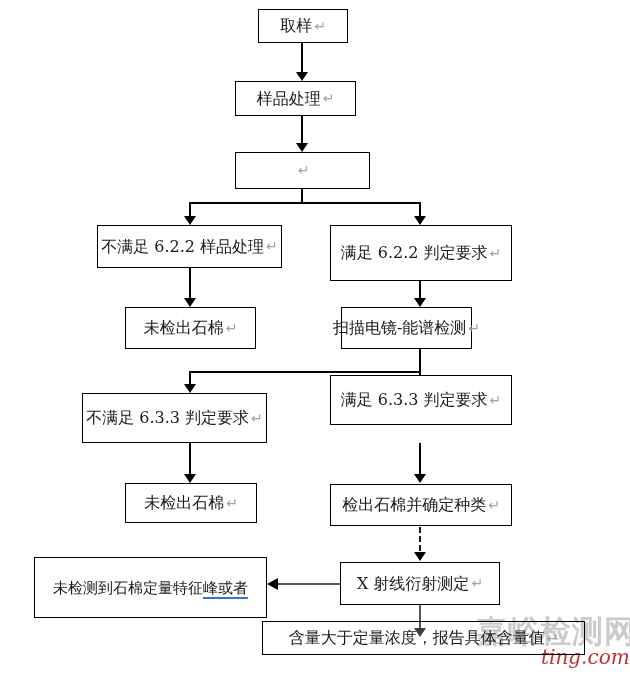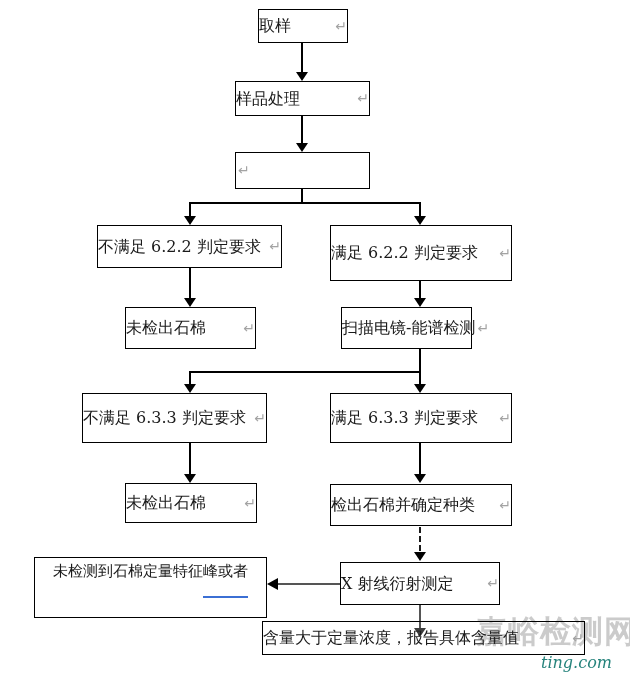--- a/index.html
+++ b/index.html
@@ -2,42 +2,42 @@
 <html><head>
 <meta charset="utf-8">
 <style>
   html,body{margin:0;padding:0;background:#ffffff;}
   .canvas{
     position:relative;width:630px;height:677px;margin:0 auto;background:#ffffff;
     font-family:"DejaVu Serif","Liberation Serif",serif;color:#1a1a1a;overflow:hidden;
   }
   .box{
     position:absolute;background:#ffffff;border:1.5px solid #000000;
-    display:flex;align-items:center;justify-content:space-between;
+    display:flex;align-items:center;justify-content:center;
     font-size:16px;line-height:1.2;white-space:nowrap;z-index:10;box-sizing:border-box;
   }
   .box.transparent{background:transparent;}
   .box.two-line{flex-direction:column;font-size:15px;line-height:26px;white-space:nowrap;}
   .pilcrow{color:#a3a3a3;font-size:14px;margin-left:2px;font-family:"DejaVu Sans",sans-serif;}
-  .u-blue{border-bottom:2px solid #3b6fd4;padding-bottom:16px;}
+  .u-blue{border-bottom:2px solid #3b6fd4;padding-bottom:0px;}
   .vline{position:absolute;width:2px;background:#000000;z-index:3;}
   .hline{position:absolute;height:2px;background:#000000;z-index:3;}
   .vline.dashed{width:0;background:none;border-left:2px dashed #1a1a1a;}
   .vline.gray{background:#555555;}
   .hline.gray{background:#555555;}
   .arr-d{position:absolute;width:0;height:0;border-left:6px solid transparent;
     border-right:6px solid transparent;border-top:9px solid #000000;z-index:3;}
   .arr-d.gray{border-top-color:#3d3d3d;}
   .arr-l{position:absolute;width:0;height:0;border-top:6px solid transparent;
     border-bottom:6px solid transparent;border-right:11px solid #000000;z-index:3;}
   .annot{position:absolute;font-size:15px;white-space:nowrap;z-index:4;}
   .wm-cn{position:absolute;font-size:31px;font-weight:bold;color:#bfbfbf;opacity:0.8;
     letter-spacing:1px;z-index:2;white-space:nowrap;font-family:"DejaVu Serif","Liberation Serif",serif;}
-  .wm-en{position:absolute;font-size:16px;font-style:italic;color:#0f766e;opacity:0.9;
-    z-index:2;white-space:nowrap;font-family:"DejaVu Serif","Liberation Serif",serif;margin-top:8px;}
+  .wm-en{position:absolute;font-size:20px;font-style:italic;color:#b91c1c;opacity:0.9;
+    z-index:2;white-space:nowrap;font-family:"DejaVu Serif","Liberation Serif",serif;}
 </style>
 </head>
 <body>
 
 <div class="canvas">
 
   <div class="vline" style="left:301px;top:43px;height:30px"></div>
   <div class="arr-d" style="left:296px;top:72px"></div>
 
   <div class="vline" style="left:301px;top:116px;height:28px"></div>
@@ -77,31 +77,31 @@
   <div class="arr-d gray" style="left:414px;top:628px"></div>
 
   <div class="wm-cn" style="left:476px;top:611px">嘉峪检测网</div>
   <div class="wm-en" style="left:541px;top:645px">ting.com</div>
 
   <div class="box" style="left:258px;top:9px;width:90px;height:34px">
     <span>取样</span>
       <span class="pilcrow">↵</span>
   </div>
 
-  <div class="box" style="left:235px;top:81px;width:135px;height:35px">
+  <div class="box" style="left:235px;top:81px;width:121px;height:35px">
     <span>样品处理</span>
       <span class="pilcrow">↵</span>
   </div>
 
   <div class="box" style="left:235px;top:152px;width:135px;height:37px">
       <span class="pilcrow">↵</span>
   </div>
 
   <div class="box" style="left:97px;top:225px;width:185px;height:43px">
-    <span>不满足 6.2.2 判定要求</span>
+    <span>不满足 6.2.2 样品处理</span>
       <span class="pilcrow">↵</span>
   </div>
 
   <div class="box" style="left:330px;top:225px;width:182px;height:56px">
     <span>满足 6.2.2 判定要求</span>
       <span class="pilcrow">↵</span>
   </div>
 
   <div class="box" style="left:125px;top:307px;width:131px;height:42px">
     <span>未检出石棉</span>
@@ -111,21 +111,21 @@
   <div class="box" style="left:341px;top:307px;width:131px;height:42px">
     <span>扫描电镜-能谱检测</span>
       <span class="pilcrow">↵</span>
   </div>
 
   <div class="box" style="left:82px;top:393px;width:185px;height:50px">
     <span>不满足 6.3.3 判定要求</span>
       <span class="pilcrow">↵</span>
   </div>
 
-  <div class="box" style="left:330px;top:393px;width:182px;height:50px">
+  <div class="box" style="left:330px;top:375px;width:182px;height:50px">
     <span>满足 6.3.3 判定要求</span>
       <span class="pilcrow">↵</span>
   </div>
 
   <div class="box" style="left:125px;top:483px;width:132px;height:40px">
     <span>未检出石棉</span>
       <span class="pilcrow">↵</span>
   </div>
 
   <div class="box" style="left:330px;top:484px;width:182px;height:42px">

